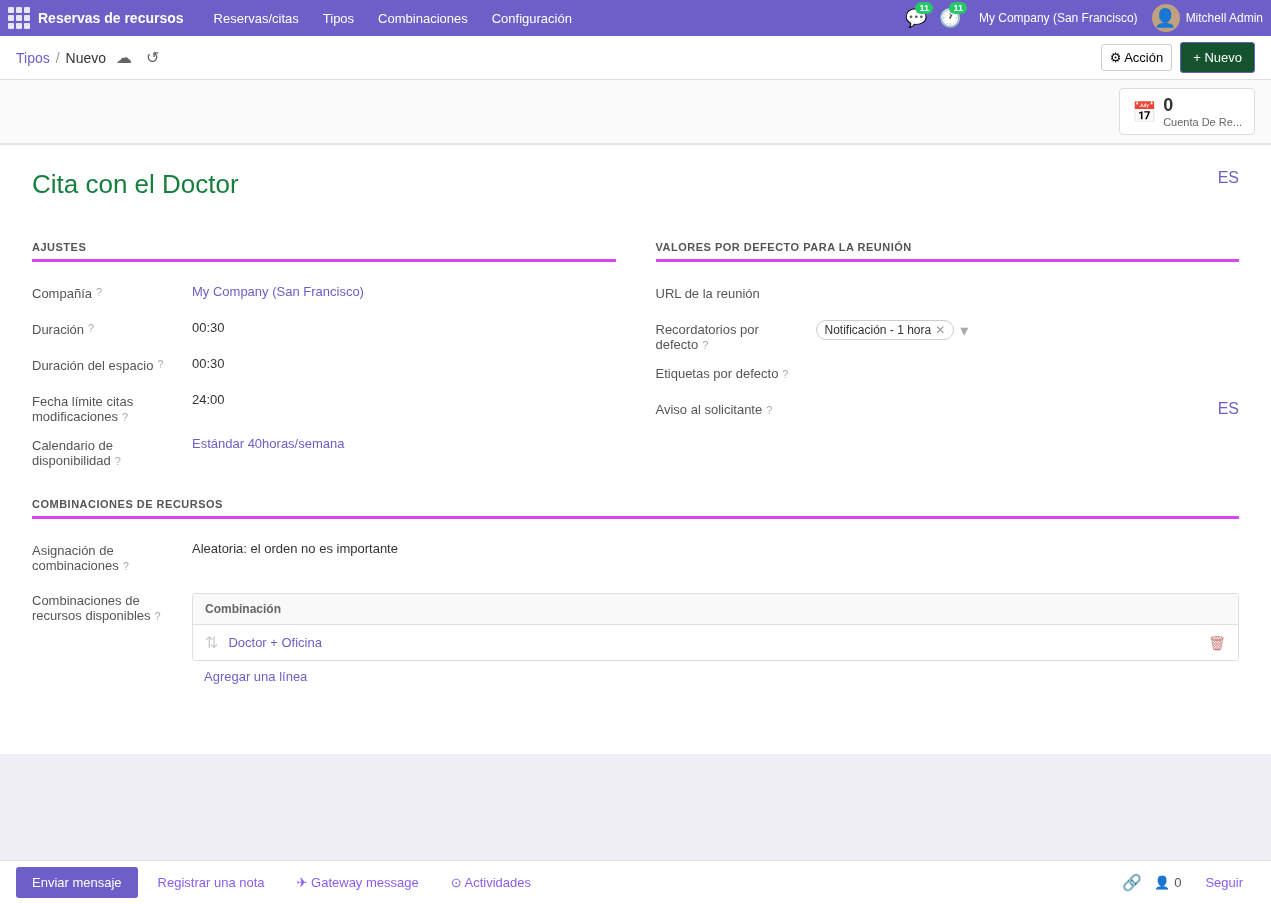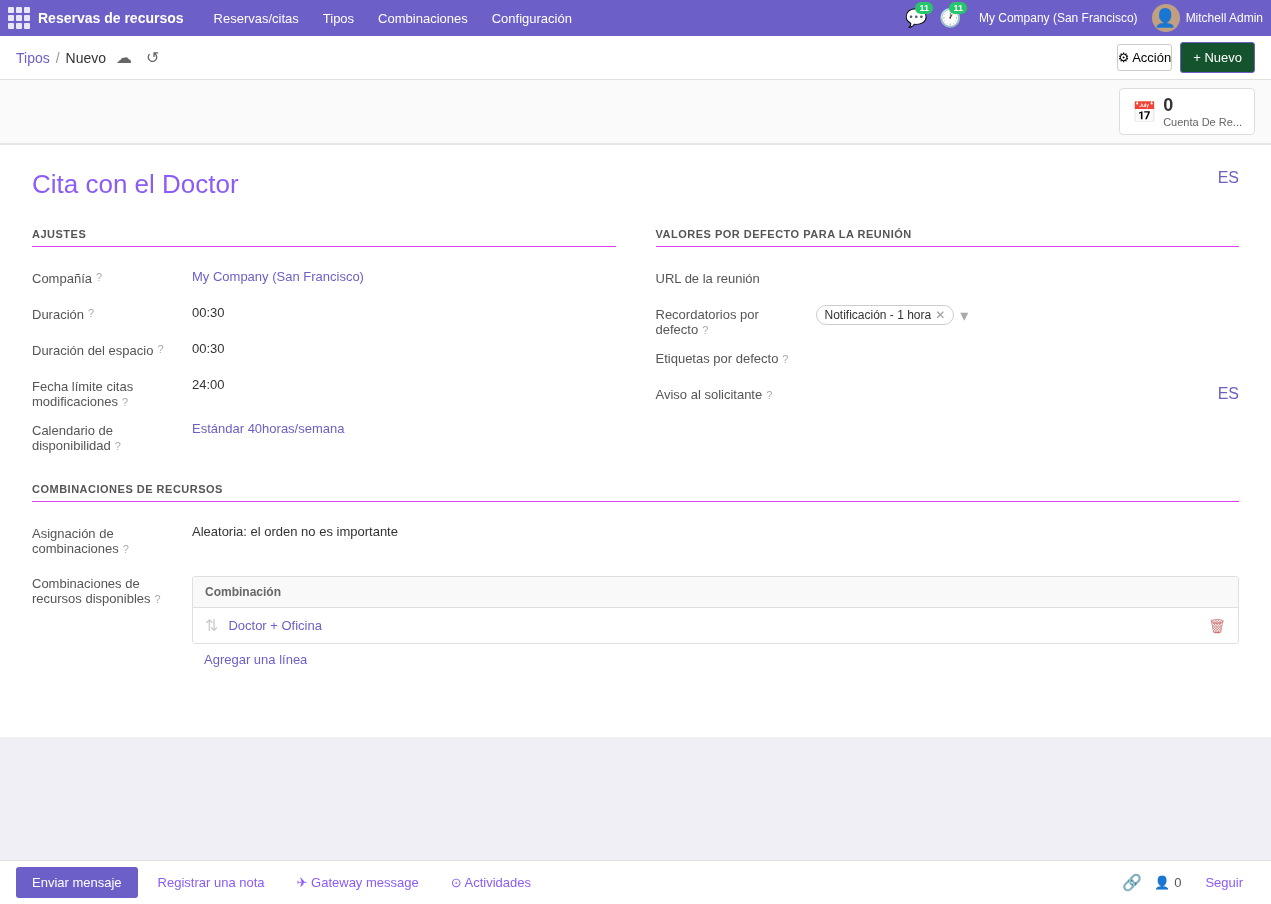--- a/index.html
+++ b/index.html
@@ -56,21 +56,21 @@
     }
     .breadcrumb .sep { color: #999; }
     .breadcrumb .current { color: #333; font-weight: 500; }
     .breadcrumb-actions { display: flex; align-items: center; gap: 8px; }
     .icon-btn {
       background: none; border: none; cursor: pointer; padding: 4px;
       color: #666; font-size: 16px; display: flex; align-items: center;
     }
     .btn-action {
       background: #fff; border: 1px solid #ccc; border-radius: 3px;
-      padding: 5px 0; font-size: 13px; cursor: pointer; display: flex; align-items: center; gap: 4px;
+      padding: 5px 8px; font-size: 13px; cursor: pointer; display: flex; align-items: center; gap: 4px;
     }
     .btn-new {
       background: #14532d; color: #fff; border: 1px solid #6c5fc7; border-radius: 3px;
       padding: 7px 12px; font-size: 13px; cursor: pointer; display: flex; align-items: center; gap: 4px;
     }
 
     
     .main-content {
       background: #f0eff5;
       height: calc(904px - 36px - 44px - 52px);
@@ -90,35 +90,36 @@
       font-size: 12px; color: #555;
     }
     .smart-btn .count { font-size: 18px; font-weight: 600; color: #333; }
 
     
     .form-card {
       background: #fff; margin: 0; padding: 24px 32px 32px;
       border-top: 1px solid #e5e5e5;
     }
     .form-title {
-      font-size: 26px; font-weight: 400; color: #8b5cf6; margin-bottom: 4px;
+      font-size: 26px; font-weight: 400; color: #15803d; margin-bottom: 4px;
     }
     .lang-badge {
       font-size: 16px; color: #6c5fc7; cursor: pointer; margin-left: 8px;
     }
     .form-title-row {
       display: flex; align-items: flex-start; justify-content: space-between;
       margin-bottom: 24px;
     }
 
     
     .section-header {
       font-size: 11px; font-weight: 700; color: #555; letter-spacing: 0.5px;
-      border-bottom: 1px solid #d946ef; padding-bottom: 6px; margin-bottom: 16px;
+      border-bottom: 3px solid #d946ef; padding-bottom: 6px; margin-bottom: 16px;
       text-transform: uppercase;
+      margin-top: 13px;
     }
     .two-col {
       display: grid; grid-template-columns: 1fr 1fr; gap: 0 40px; margin-bottom: 24px;
     }
     .field-row {
       display: flex; align-items: flex-start; padding: 6px 0; min-height: 36px;
     }
     .field-label {
       min-width: 160px; font-size: 13px; color: #555; padding-top: 2px;
       display: flex; align-items: flex-start; gap: 4px; flex-shrink: 0;

